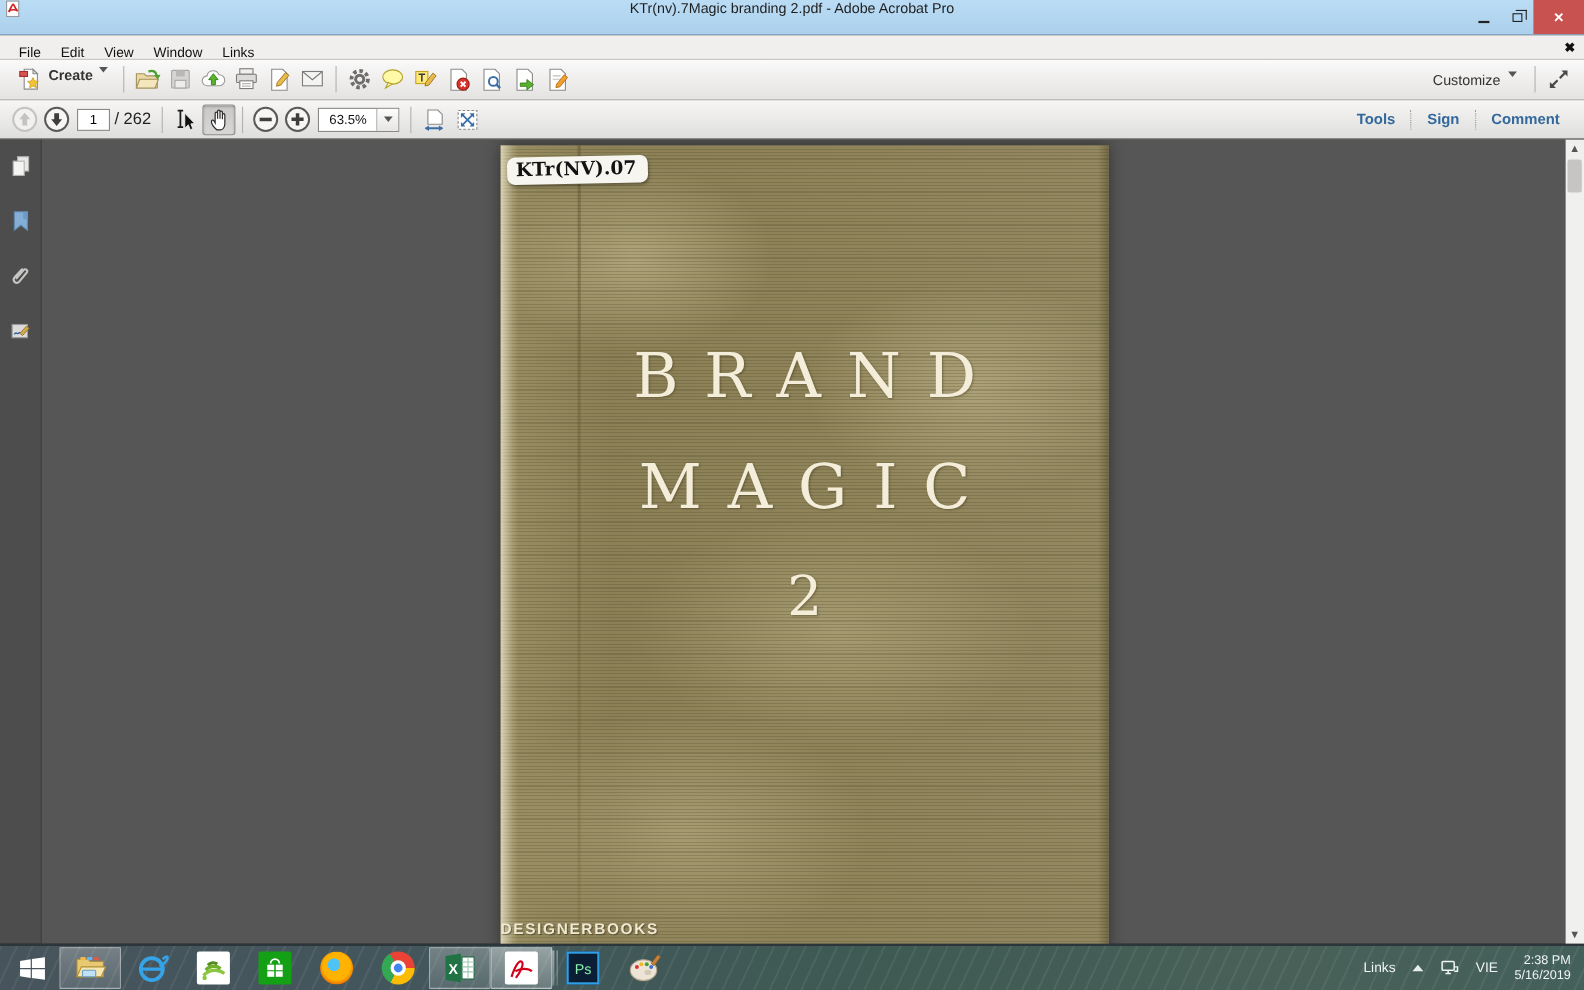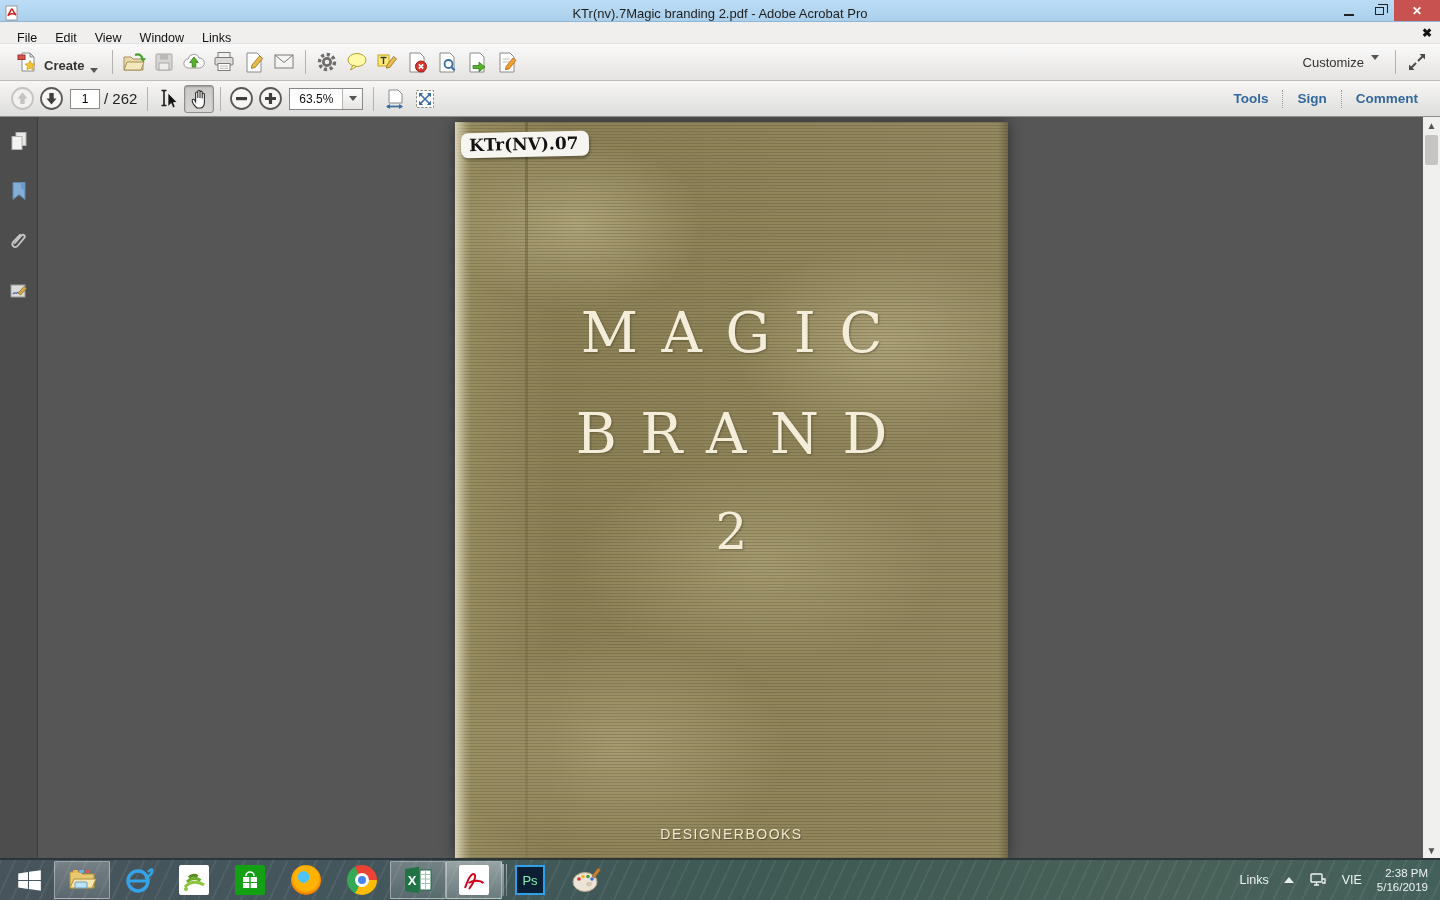--- a/index.html
+++ b/index.html
@@ -1,41 +1,41 @@
 <!DOCTYPE html>
 <html><head>
 <meta charset="utf-8">
 <style>
   * { margin:0; padding:0; box-sizing:border-box; }
   html,body { width:1440px; height:900px; overflow:hidden; font-family:"Liberation Sans", sans-serif; background:#000; }
   .app { width:1440px; height:900px; display:flex; flex-direction:column; }
 
   
-  .titlebar { height:22px; background:linear-gradient(#bcdcf5,#abd0ec); display:flex; align-items:flex-end; position:relative; border-bottom:1px solid #8fb6d6; }
+  .titlebar { height:32px; background:linear-gradient(#bcdcf5,#abd0ec); display:flex; align-items:flex-start; position:relative; border-bottom:1px solid #8fb6d6; }
   .titlebar .app-ico { margin-left:4px; width:16px; height:16px; }
   .titlebar .title { position:absolute; left:0; right:0; text-align:center; font-size:13px; color:#1e1e1e; }
   .win-controls { margin-left:auto; display:flex; height:100%; z-index:2; }
   .win-btn { width:30px; height:100%; display:flex; align-items:center; justify-content:center; color:#222; font-size:12px; cursor:default; }
   .win-btn.close { width:46px; background:#c85250; color:#fff; font-weight:bold; }
   .min-glyph { width:10px; height:2px; background:#222; display:block; margin-top:8px; }
   .restore-glyph { width:9px; height:8px; border:1px solid #222; position:relative; background:transparent; }
   .restore-glyph:before { content:""; position:absolute; left:2px; top:-4px; width:9px; height:8px; border:1px solid #222; border-bottom:none; border-left:none; }
 
   
   .menubar { height:22px; background:#f0efed; display:flex; align-items:center; padding-left:8px; border-bottom:1px solid #e2e1df; position:relative; }
   .menu-item { font-size:12.5px; color:#111; padding:3px 9px;margin-top:11px; }
   .doc-close { position:absolute; right:8px; font-size:12px; font-weight:bold; color:#111; }
 
   
   .toolbar1 { height:37px; background:linear-gradient(#fbfafa,#e4e3e1); border-bottom:1px solid #bdbcba; display:flex; align-items:center; padding:0 8px; }
   .toolbar2 { height:36px; background:linear-gradient(#f7f6f5,#dededc); border-bottom:1px solid #8f8e8c; display:flex; align-items:center; padding:0 8px; }
   .tb-sep { width:1px; height:24px; background:#b3b2b0; margin:0 6px; }
   .tb-btn { height:30px; min-width:30px; display:flex; align-items:center; justify-content:center; padding:0 3px; border-radius:3px; }
   .tb-btn svg { display:block; }
-  .create-btn { display:flex; align-items:flex-end; gap:6px; padding:3px 8px; border-radius:3px; }
+  .create-btn { display:flex; align-items:flex-start; gap:6px; padding:3px 8px; border-radius:3px; }
   .create-btn .lbl { font-size:13px; font-weight:bold; color:#333; }
   .caret-down { width:0; height:0; border-left:4px solid transparent; border-right:4px solid transparent; border-top:5px solid #555; display:inline-block; }
   .tb-right { margin-left:auto; display:flex; align-items:center; }
   .customize { display:flex; gap:7px; font-size:13px; color:#333; padding:4px 10px; }
   .navbtn { width:25px; height:25px; border-radius:50%; display:flex; align-items:center; justify-content:center; margin:0 2px; }
   .page-input { width:30px; height:20px; border:1px solid #8a8988; text-align:center; font-size:12px; background:#fff; margin:0 4px; }
   .page-total { font-size:15px; color:#222; margin-right:4px; }
   .tool-toggle { width:30px; height:28px; display:flex; align-items:center; justify-content:center; border-radius:3px; }
   .tool-toggle.active { background:linear-gradient(#c9c8c6,#d8d7d5); border:1px solid #8d8c8a; box-shadow:inset 0 1px 2px rgba(0,0,0,.25); }
   .zoom-combo { display:flex; height:22px; border:1px solid #8a8988; background:#fff; margin:0 4px; }
@@ -70,21 +70,21 @@
   .cover .spine-line { position:absolute; left:70px; top:0; width:3px; height:100%; background:linear-gradient(rgba(90,80,45,0.45), rgba(120,108,62,0.3)); }
   .cover .edge-r { position:absolute; right:0; top:0; width:10px; height:100%; background:linear-gradient(270deg, rgba(50,44,20,0.35), rgba(0,0,0,0)); }
   .call-label { position:absolute; left:6px; top:10px; background:#f6f5f0; border-radius:7px; padding:2px 10px 3px 8px;
     font-family:"DejaVu Serif", serif; font-weight:bold; font-size:17px; color:#121212; transform:rotate(-1.2deg);
     box-shadow:1px 2px 3px rgba(0,0,0,0.35); }
   .cover-title { position:absolute; left:0; right:0; top:160px; text-align:center; font-family:"DejaVu Serif", serif; color:#f3edd9;
     text-shadow:1px 1px 2px rgba(70,60,30,0.5); }
   .cover-title .line { font-size:56px; line-height:101px; letter-spacing:0.42em; text-indent:0.42em; font-weight:normal; }
   .cover-title .line.spread { letter-spacing:0.62em; text-indent:0.62em; }
   .cover-title .line.num { font-size:50px; line-height:96px; letter-spacing:0; text-indent:0; }
-  .publisher { position:absolute; left:0; right:0; bottom:16px; text-align:center; font-size:14px; font-weight:normal; letter-spacing:1.5px;
+  .publisher { position:absolute; left:0; right:0; bottom:16px; text-align:left; font-size:14px; font-weight:bold; letter-spacing:1.5px;
     color:#efe9d2; text-shadow:1px 1px 1px rgba(60,50,25,0.6); z-index:3; }
   .stamp { position:absolute; left:50%; transform:translateX(-50%); bottom:-24px; width:236px; height:50px;
     border:3px solid rgba(92,70,140,0.75); background:rgba(200,190,150,0.12); z-index:2; }
   .stamp-text { position:absolute; right:22px; top:6px; font-size:16px; font-weight:bold; color:#b43a2e; letter-spacing:1px; }
   .stamp-seal { position:absolute; left:26px; top:4px; width:40px; height:40px; border-radius:50%;
     border:3px solid #2f6b35; background:radial-gradient(circle, #9ab98a 0 40%, #6f9a62 100%); opacity:0.9; }
 
   
   .taskbar { height:42px; display:flex; align-items:center; padding-left:4px; position:relative;
     background:
@@ -364,22 +364,22 @@
       </div>
     </div>
 
     <div class="viewer">
       <div class="cover">
         <div class="spine"></div>
         <div class="spine-line"></div>
         <div class="edge-r"></div>
         <div class="call-label">KTr(NV).07</div>
         <div class="cover-title">
+          <div class="line">BRAND</div>
           <div class="line">MAGIC</div>
-          <div class="line">BRAND</div>
           <div class="line num">2</div>
         </div>
         <div class="publisher">DESIGNERBOOKS</div>
       </div>
     </div>
 
     <div class="vscroll">
       <div class="scroll-arrow">▲</div>
       <div class="scroll-thumb"></div>
       <div class="scroll-track"></div>

